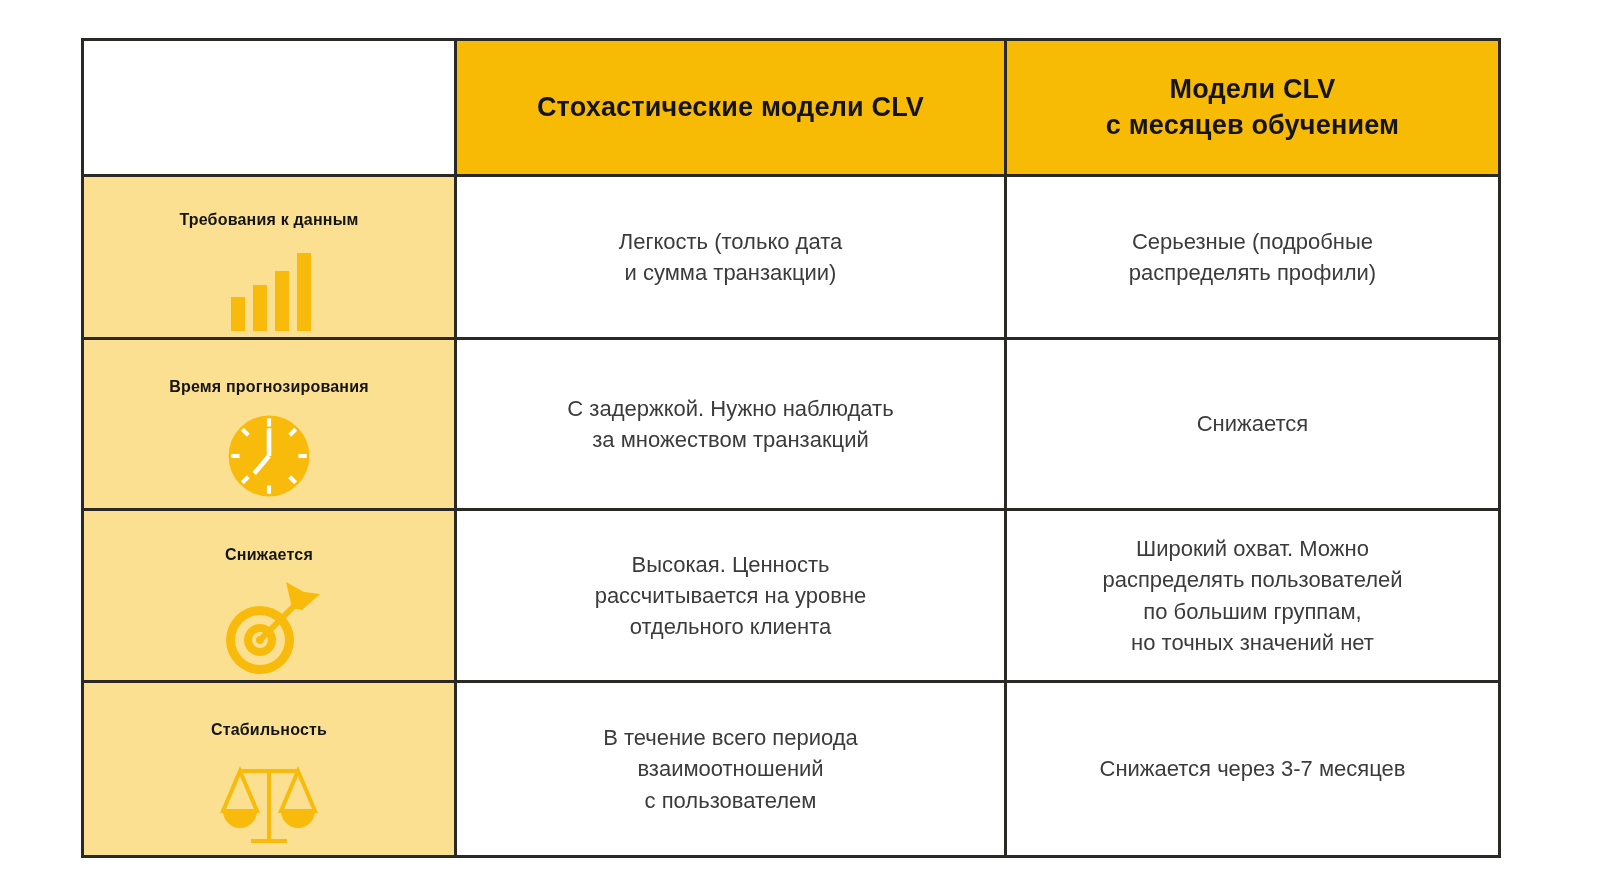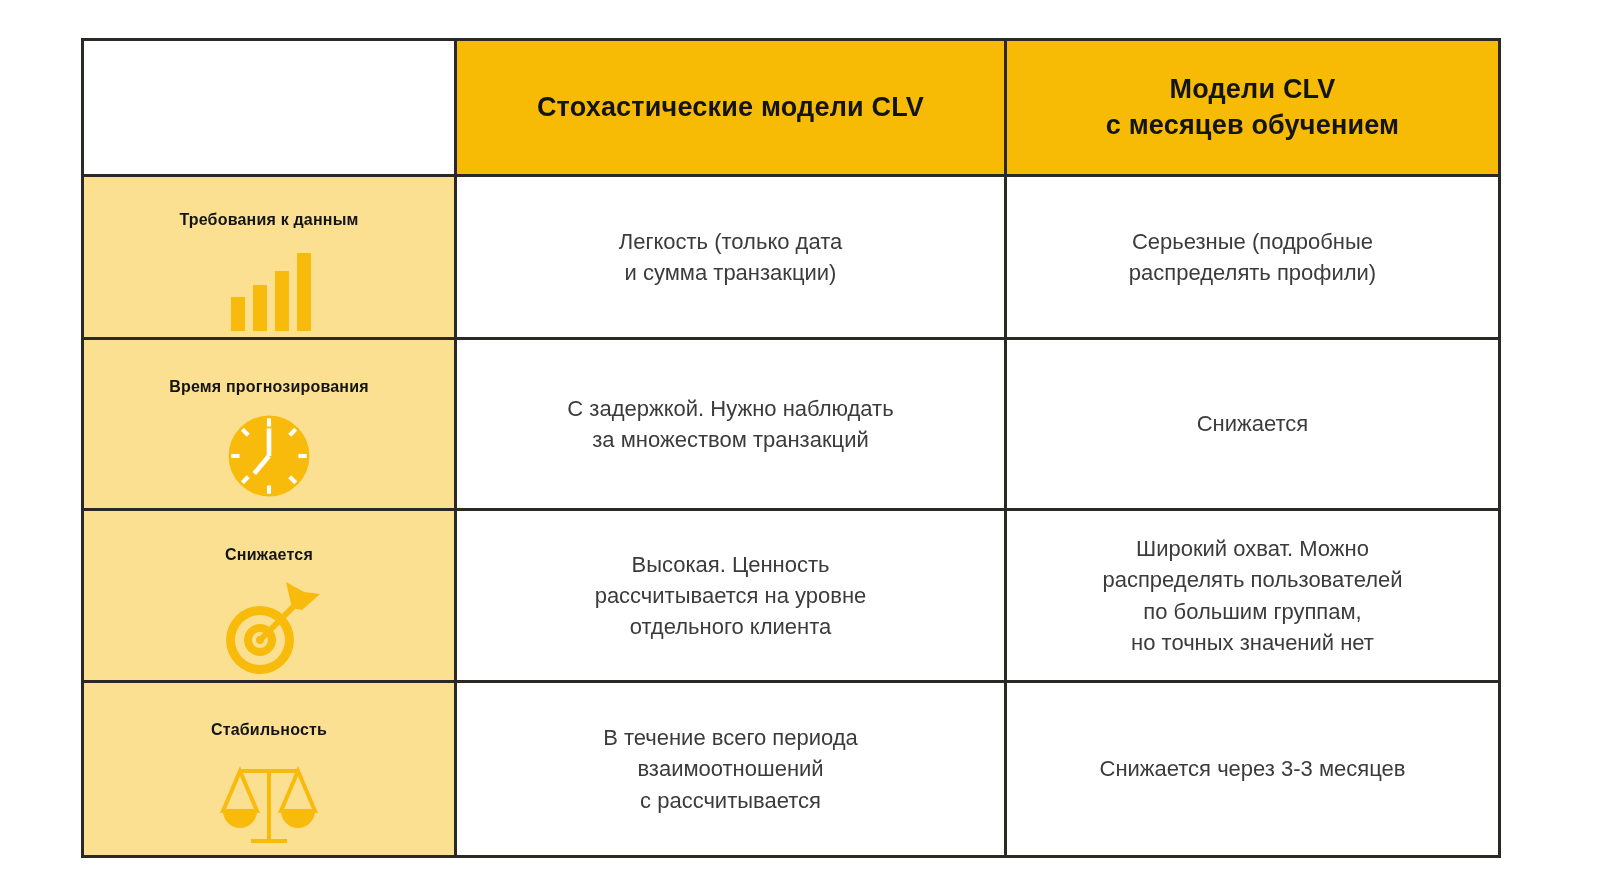--- a/index.html
+++ b/index.html
@@ -171,18 +171,18 @@
                 <path d="M27 18 L10 58 L44 58 Z"></path>
                 <path d="M85 18 L68 58 L102 58 Z"></path>
               </g>
               <path d="M10 58 A17 17 0 0 0 44 58 Z" fill="currentColor"></path>
               <path d="M68 58 A17 17 0 0 0 102 58 Z" fill="currentColor"></path>
             </svg>
           </div>
         </th>
         <td class="cell">В течение всего периода
 взаимоотношений
-с рассчитывается</td>
-        <td class="cell">Снижается через 3-3 месяцев</td>
+с пользователем</td>
+        <td class="cell">Снижается через 3-7 месяцев</td>
       </tr>
     </tbody>
   </table>
 </div>
 
 </body></html>

